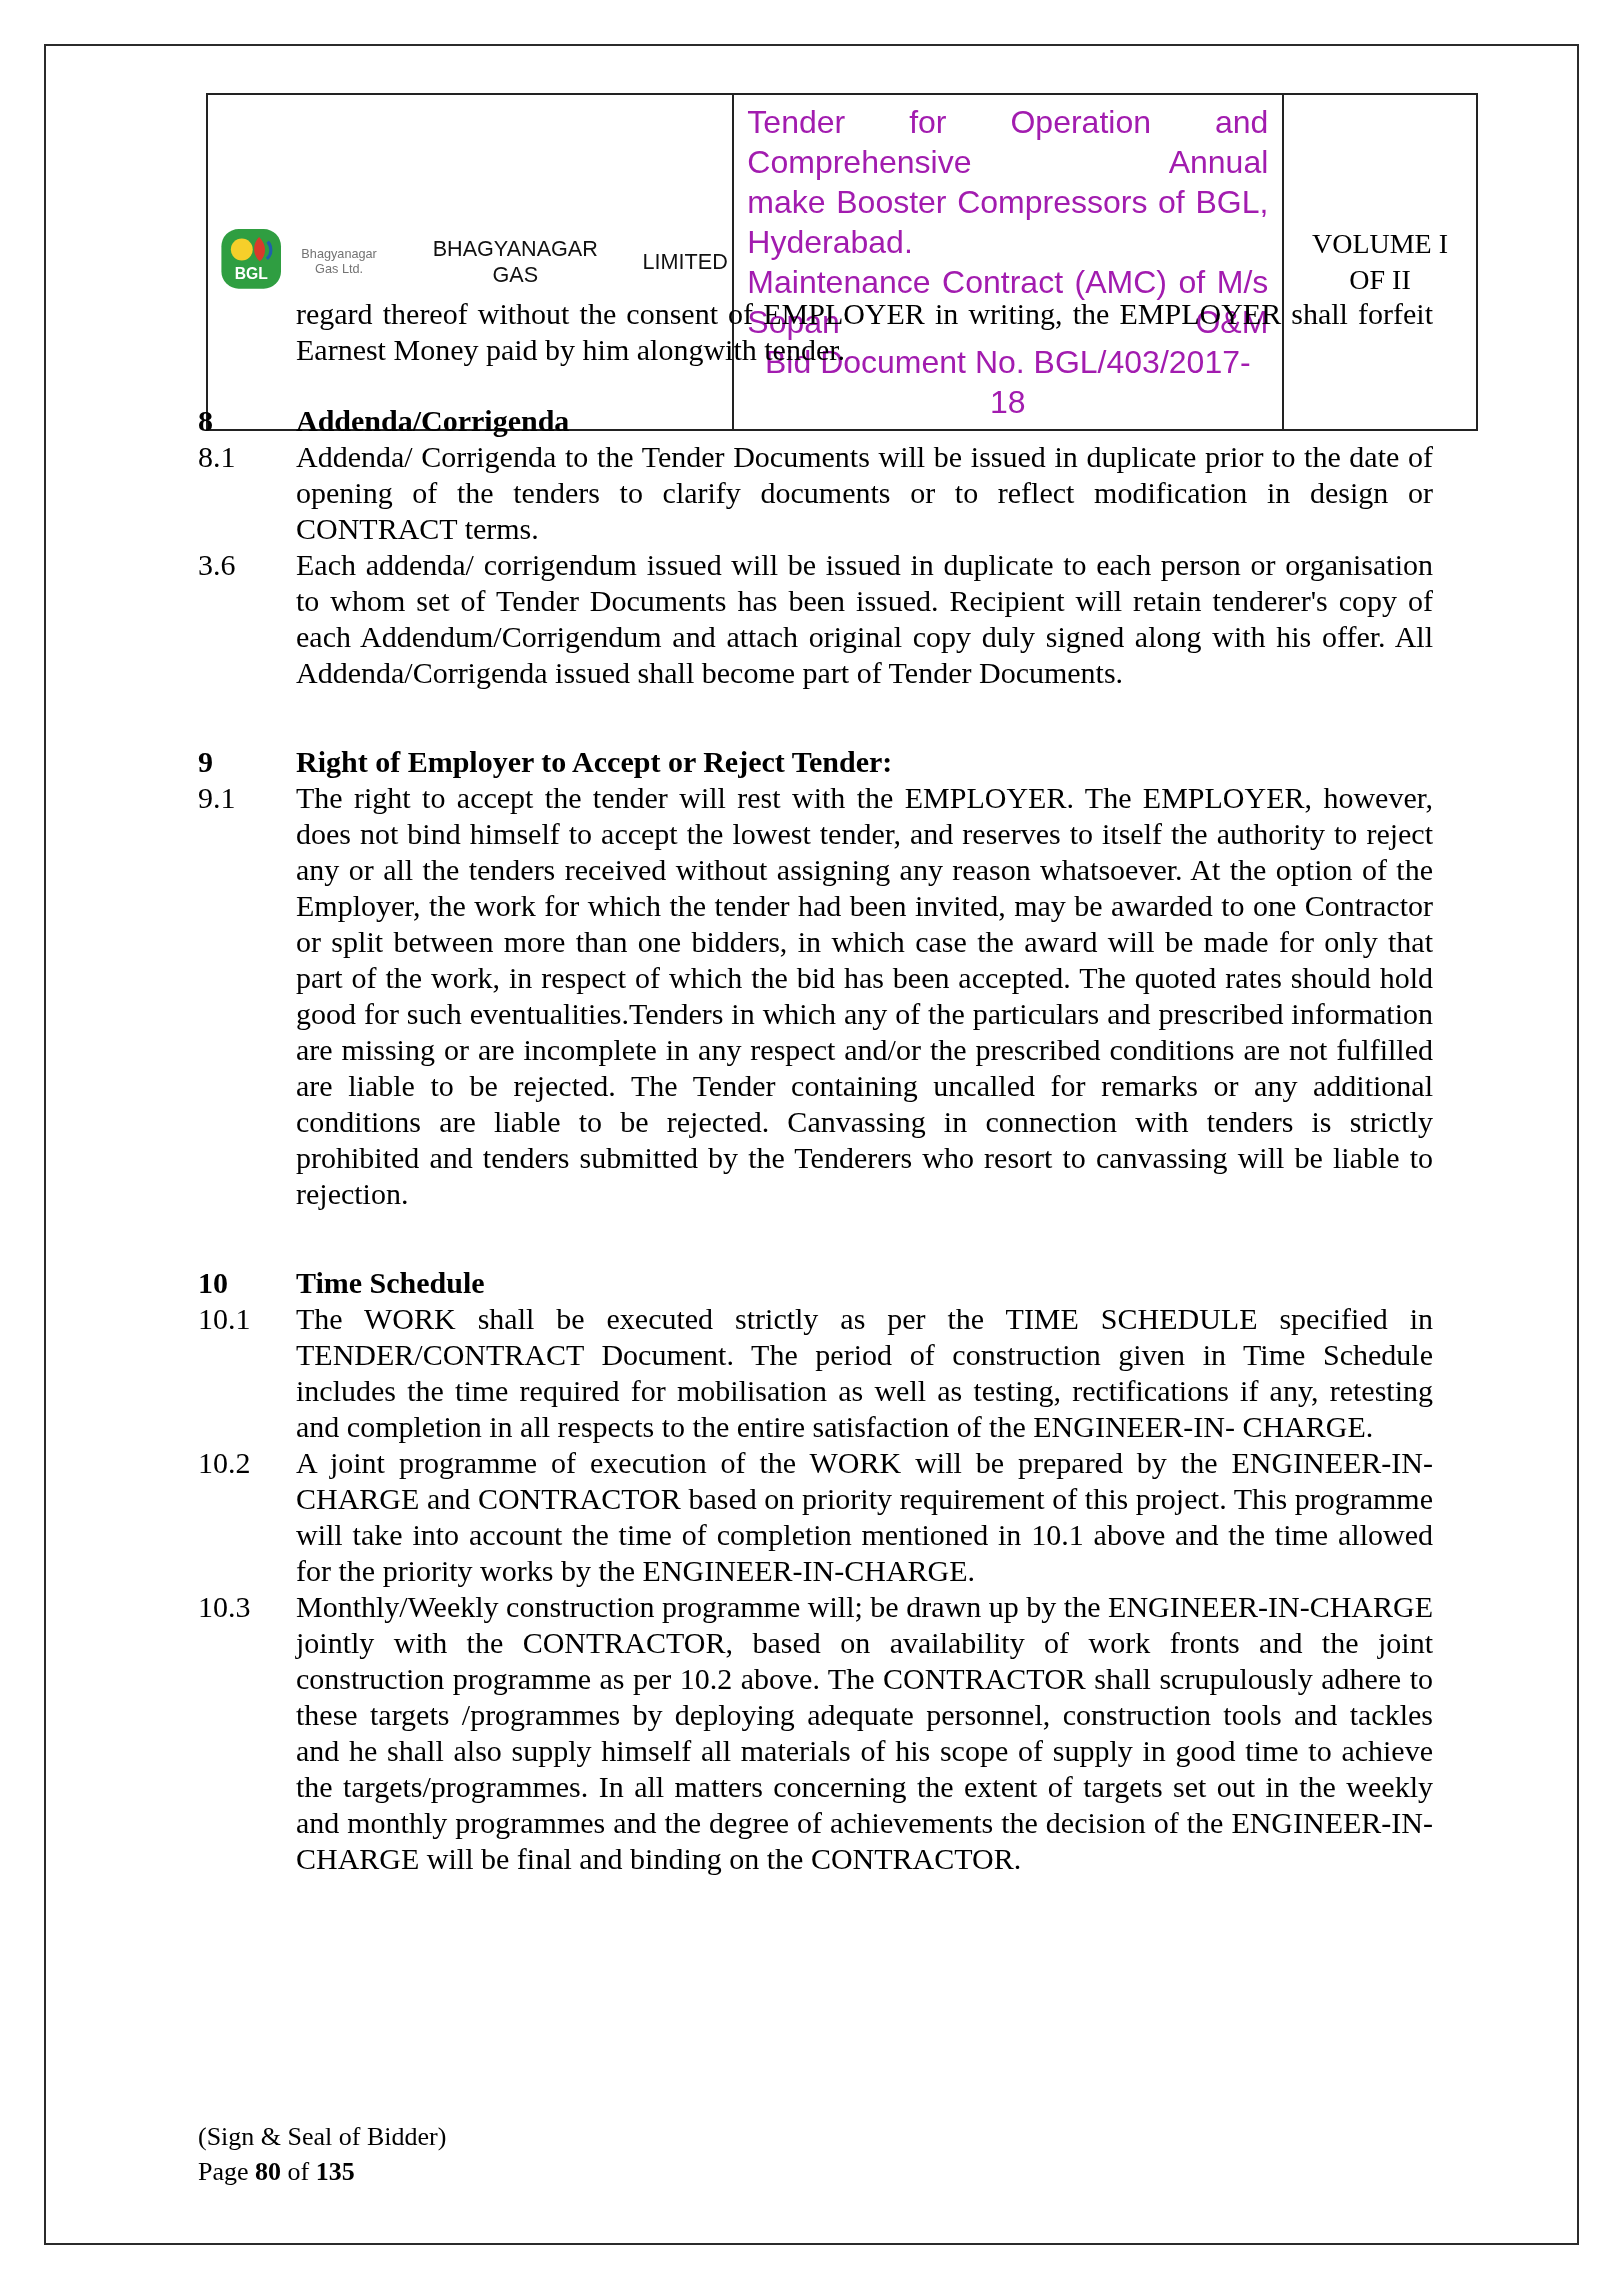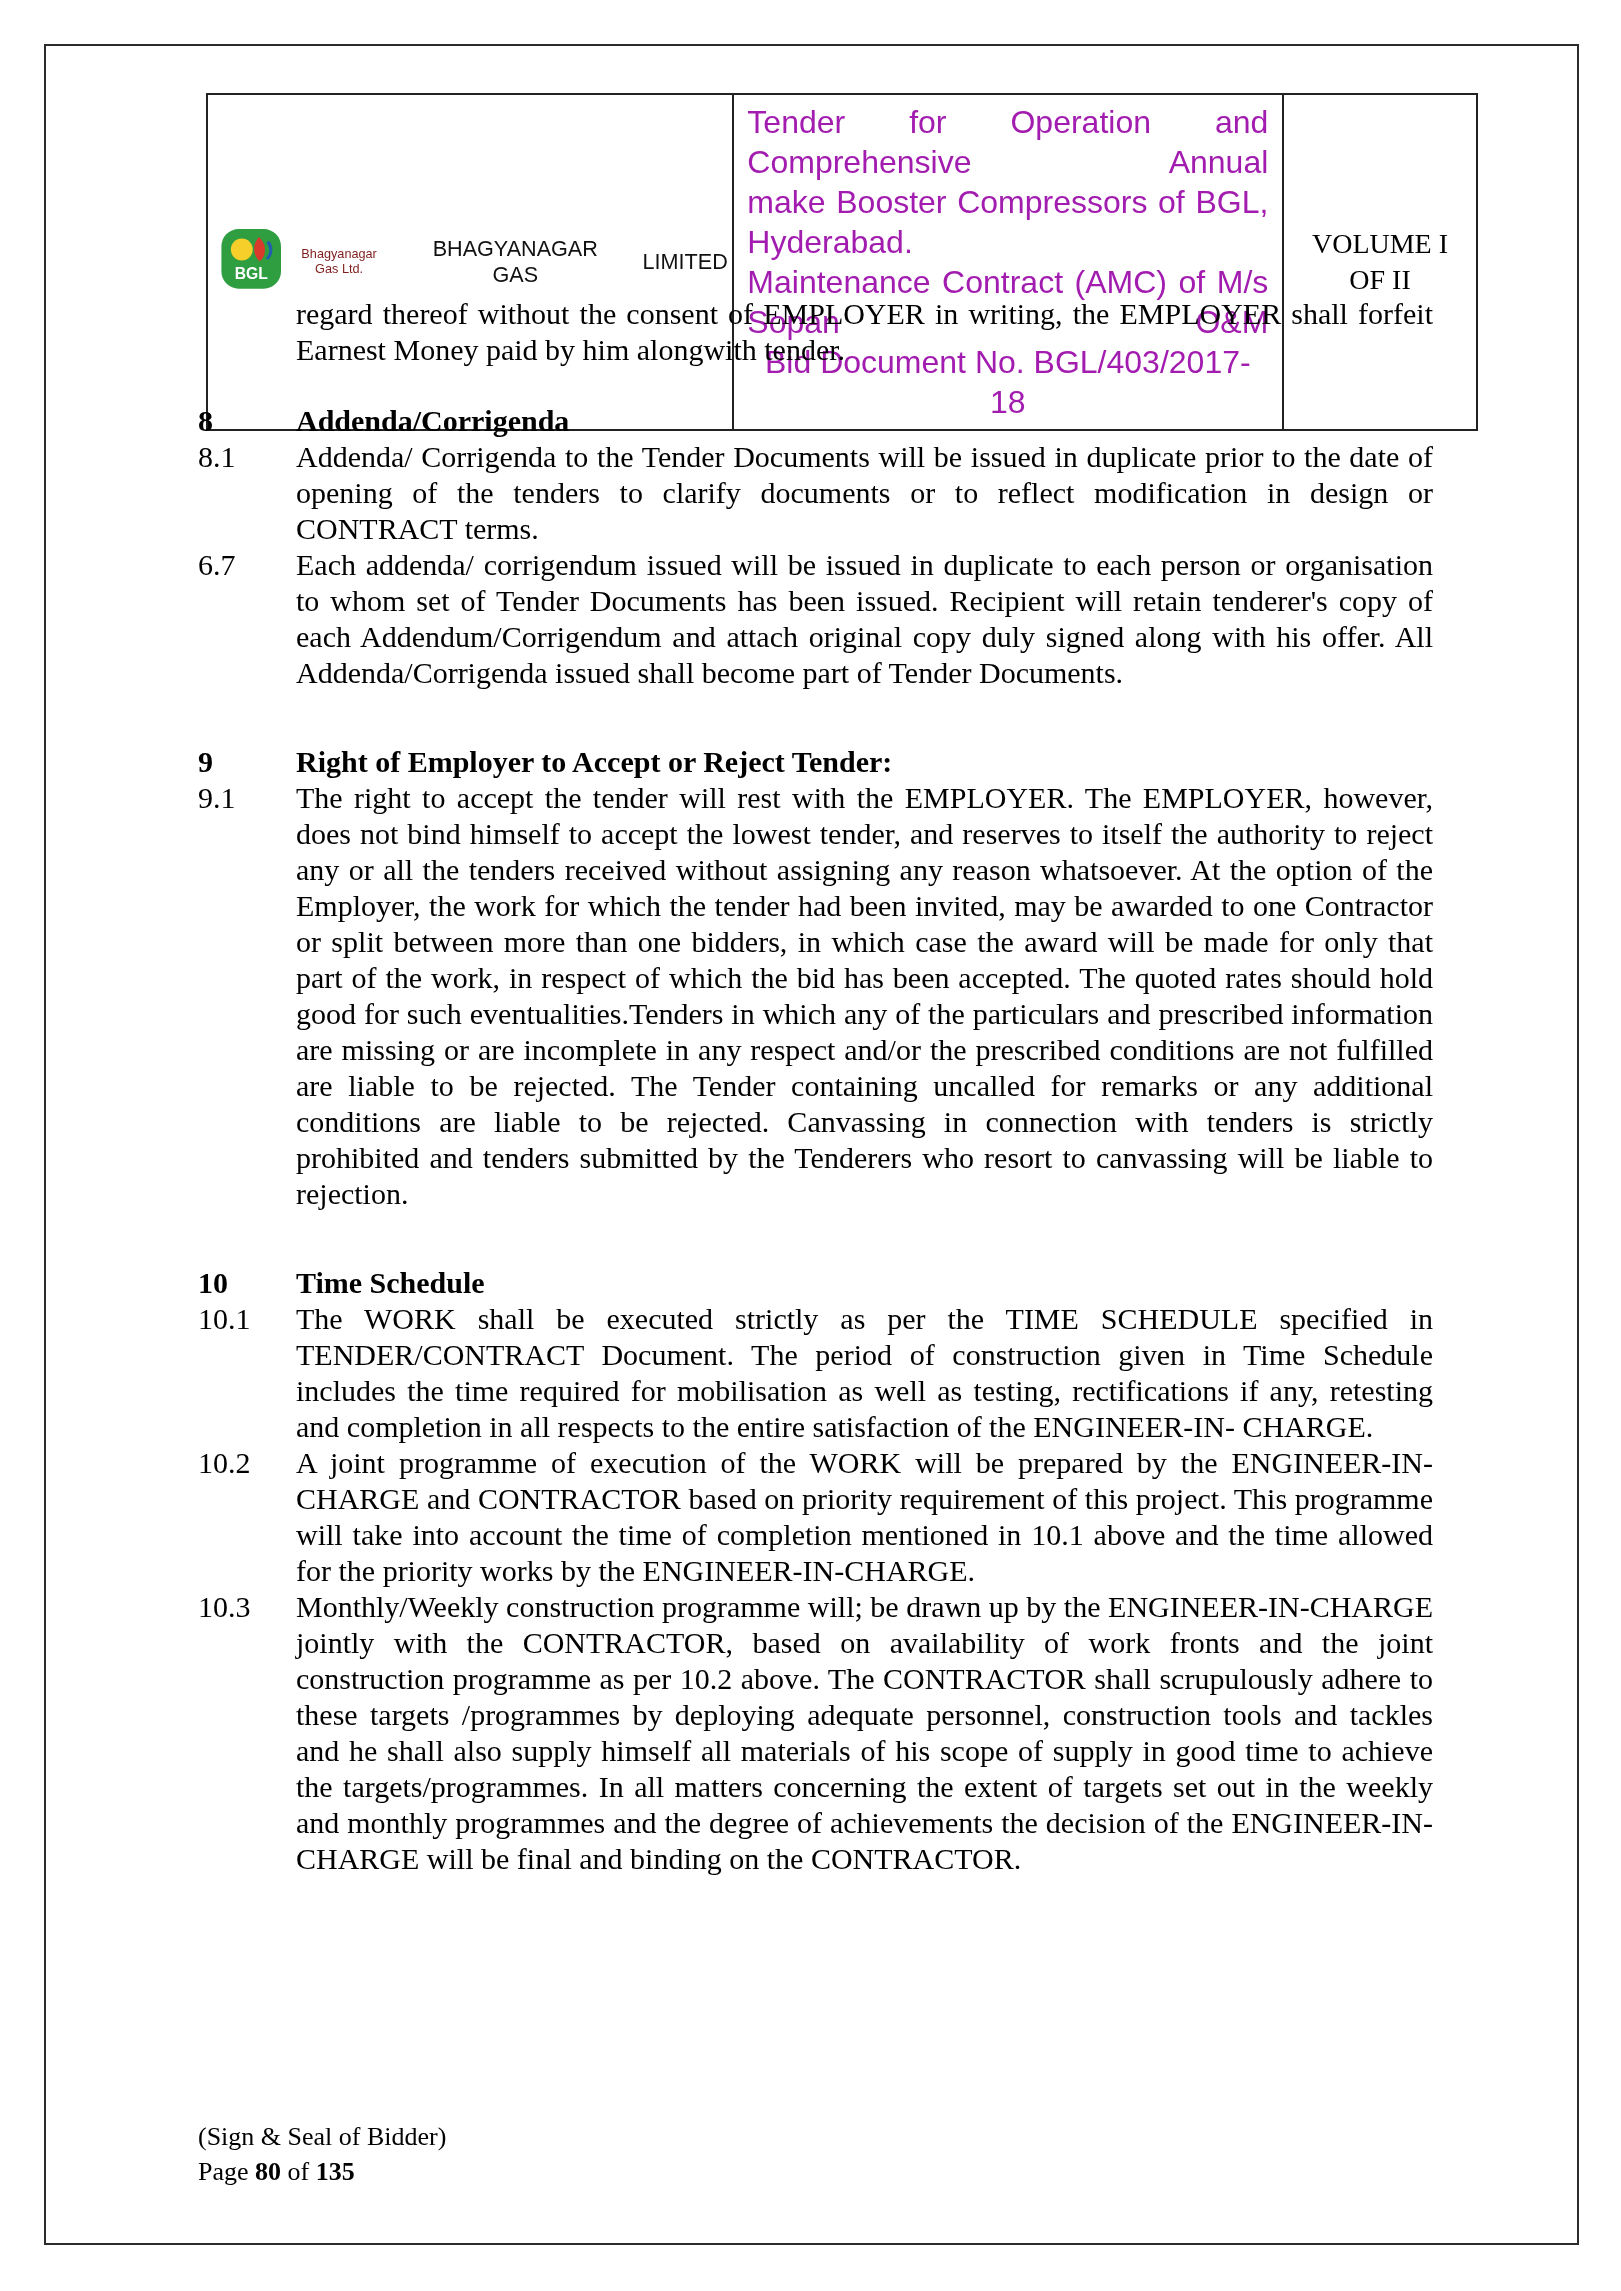--- a/index.html
+++ b/index.html
@@ -34,21 +34,21 @@
     display: flex;
     align-items: center;
     justify-content: center;
     padding: 5.9px 3.9px;
     text-align: center;
   }
   .logo-subtitle {
     font-family: "Liberation Sans", sans-serif;
     font-size: 12.7px;
     line-height: 14.7px;
-    color: #7f1d1d;
+    color: #737373;
   }
   .company-name {
     font-family: "Liberation Sans", sans-serif;
     font-size: 21.6px;
     line-height: 25.5px;
     color: #111111;
     margin-left: 44px;
   }
   .cell-title {
     flex: 1 1 auto;
@@ -139,21 +139,21 @@
     <section class="section">
       <div class="sec-head">
         <span class="col-num">8</span>
         <span>Addenda/Corrigenda</span>
       </div>
       <div class="item">
         <span class="col-num">8.1</span>
         <p class="item-txt">Addenda/ Corrigenda to the Tender Documents will be issued in duplicate prior to the date of opening of the tenders to clarify documents or to reflect modification in design or CONTRACT terms.</p>
       </div>
       <div class="item">
-        <span class="col-num">6.7</span>
+        <span class="col-num">3.6</span>
         <p class="item-txt">Each addenda/ corrigendum issued will be issued in duplicate to each person or organisation to whom set of Tender Documents has been issued. Recipient will retain tenderer's copy of each Addendum/Corrigendum and attach original copy duly signed along with his offer. All Addenda/Corrigenda issued shall become part of Tender Documents.</p>
       </div>
     </section>
 
     <section class="section big-gap">
       <div class="sec-head">
         <span class="col-num">9</span>
         <span>Right of Employer to Accept or Reject Tender:</span>
       </div>
       <div class="item">

